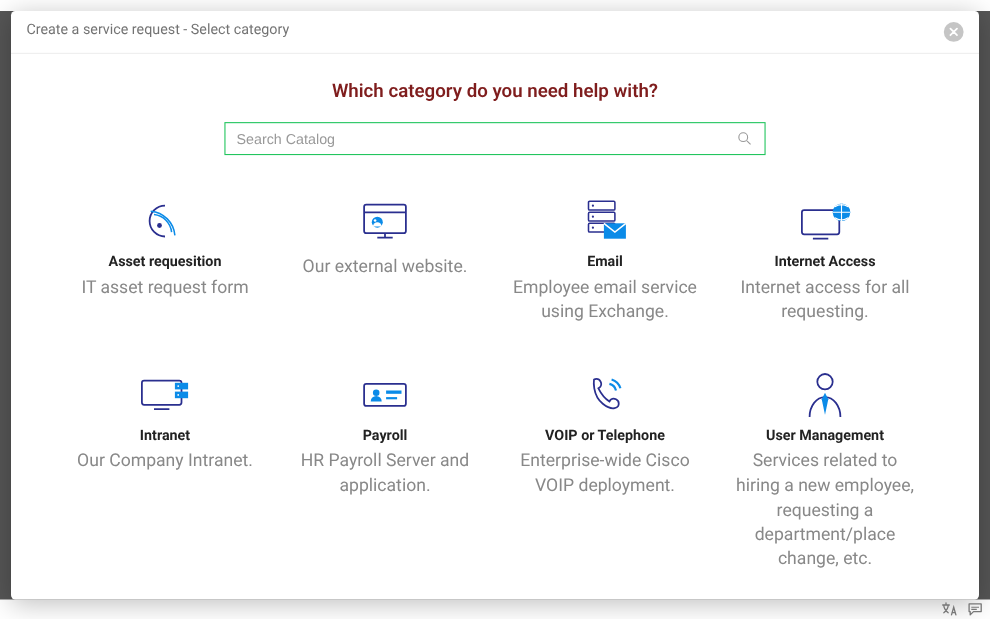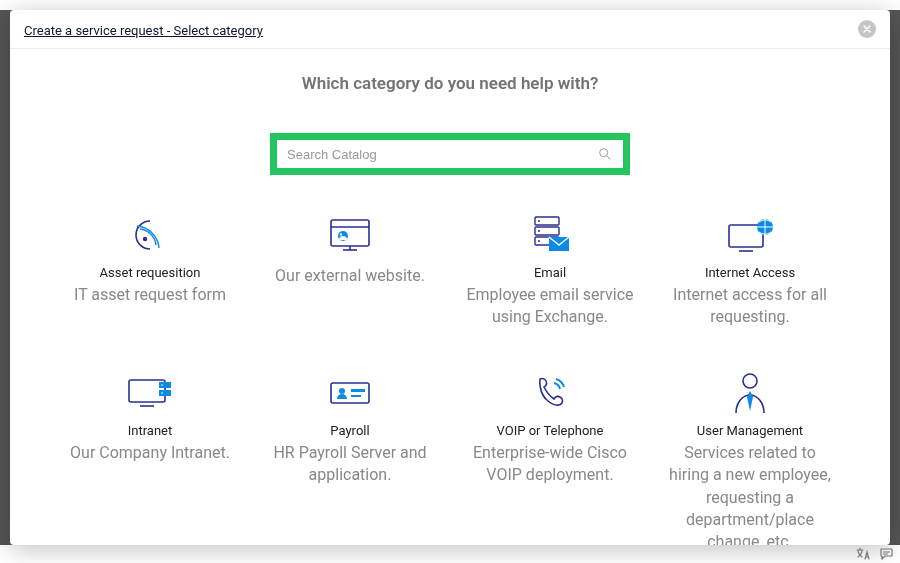--- a/index.html
+++ b/index.html
@@ -17,55 +17,55 @@
     position:absolute;
     top:10px; left:10px; right:10px; bottom:18px;
     background:#fff;
     border-radius:4px;
     box-shadow:0 4px 24px rgba(0,0,0,.25);
     display:flex; flex-direction:column;
   }
   .modal-header {
     padding:10px 14px;
     border-bottom:1px solid #eee;
-    display:flex; align-items:flex-end; justify-content:space-between;
-    font-size:13px; color:#0f172a;text-decoration:underline;
+    display:flex; align-items:flex-start; justify-content:space-between;
+    font-size:13px; color:#737373;
   }
   .close-btn {
     width:18px; height:18px; border-radius:50%; background:#c5c5c5;
     display:flex; align-items:center; justify-content:center;
     cursor:pointer;
   }
   .close-btn svg { width:10px; height:10px; }
 
   .modal-body { flex:1; overflow:auto; text-align:center; padding:24px 40px 20px; }
-  .heading { font-size:17px; font-weight:600; color:#737373; margin-bottom:40px; }
+  .heading { font-size:17px; font-weight:600; color:#7f1d1d; margin-bottom:18px; }
 
   .search-wrap {
-    width:360px; margin:0 auto 38px;
-    border:7px solid #22c55e;
+    width:492px; margin:0 auto 38px;
+    border:1px solid #22c55e;
     display:flex; align-items:center;
     padding:6px 10px;
     background:#fff;
   }
   .search-input {
     flex:1; border:none; outline:none; font-size:13px; color:#666; background:transparent;
   }
   .search-input::placeholder { color:#999; }
   .search-icon { width:16px; height:16px; stroke:#999; fill:none; }
 
   .grid {
     display:grid;
     grid-template-columns: repeat(4, 1fr);
     column-gap:20px; row-gap:42px;
     max-width:780px; margin:0 auto;
   }
   .card { cursor:pointer; padding:0 4px; }
   .card-icon { height:44px; display:flex; align-items:center; justify-content:center; margin-bottom:8px; }
-  .card-title { font-size:13px; font-weight:400; color:#222; margin-bottom:4px; }
+  .card-title { font-size:13px; font-weight:700; color:#222; margin-bottom:4px; }
   .card-desc { font-size:16px; color:#888; line-height:1.4; }
 
   .footer-icons {
     position:absolute; bottom:0; right:6px; height:18px;
     display:flex; align-items:center; gap:8px;
   }
   .footer-icons svg { stroke:#777; fill:none; }
 </style>
 </head>
 <body>

